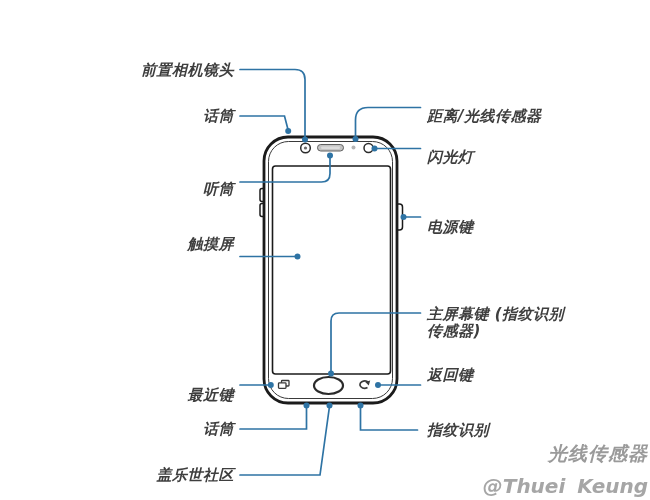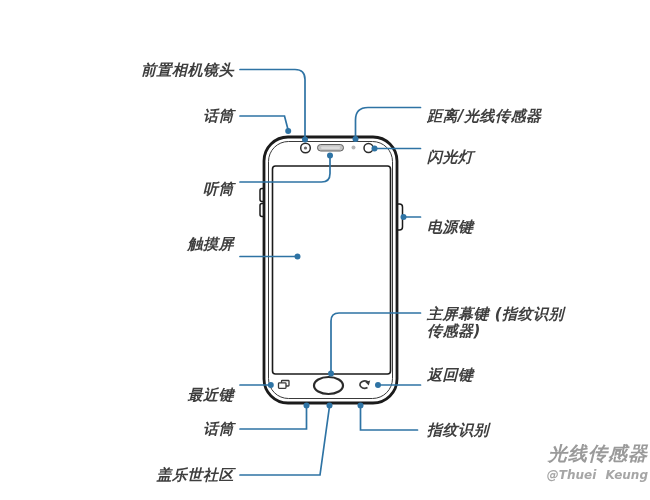--- a/index.html
+++ b/index.html
@@ -26,21 +26,21 @@
   .lbl.twoline{line-height:16.5px;white-space:normal;width:150px;}
   #watermark{
     position:absolute;
     right:2px;top:441px;
     text-align:right;
   }
   #watermark .community{
     font-size:19px;font-weight:bold;color:#9a9a9a;letter-spacing:1px;
   }
   #watermark .author{
-    font-size:12px;font-weight:600;color:#a6a6a6;word-spacing:5px;margin-top:1px;
+    font-size:20px;font-weight:600;color:#a6a6a6;word-spacing:5px;margin-top:7px;
   }
 </style>
 </head>
 <body>
 
 <div id="canvas">
 
   <svg id="art" width="650" height="500" viewBox="0 0 650 500">
 
     <rect x="260" y="188.5" width="5" height="13" rx="2" fill="#fff" stroke="#1b1b1b" stroke-width="1.5"></rect>

